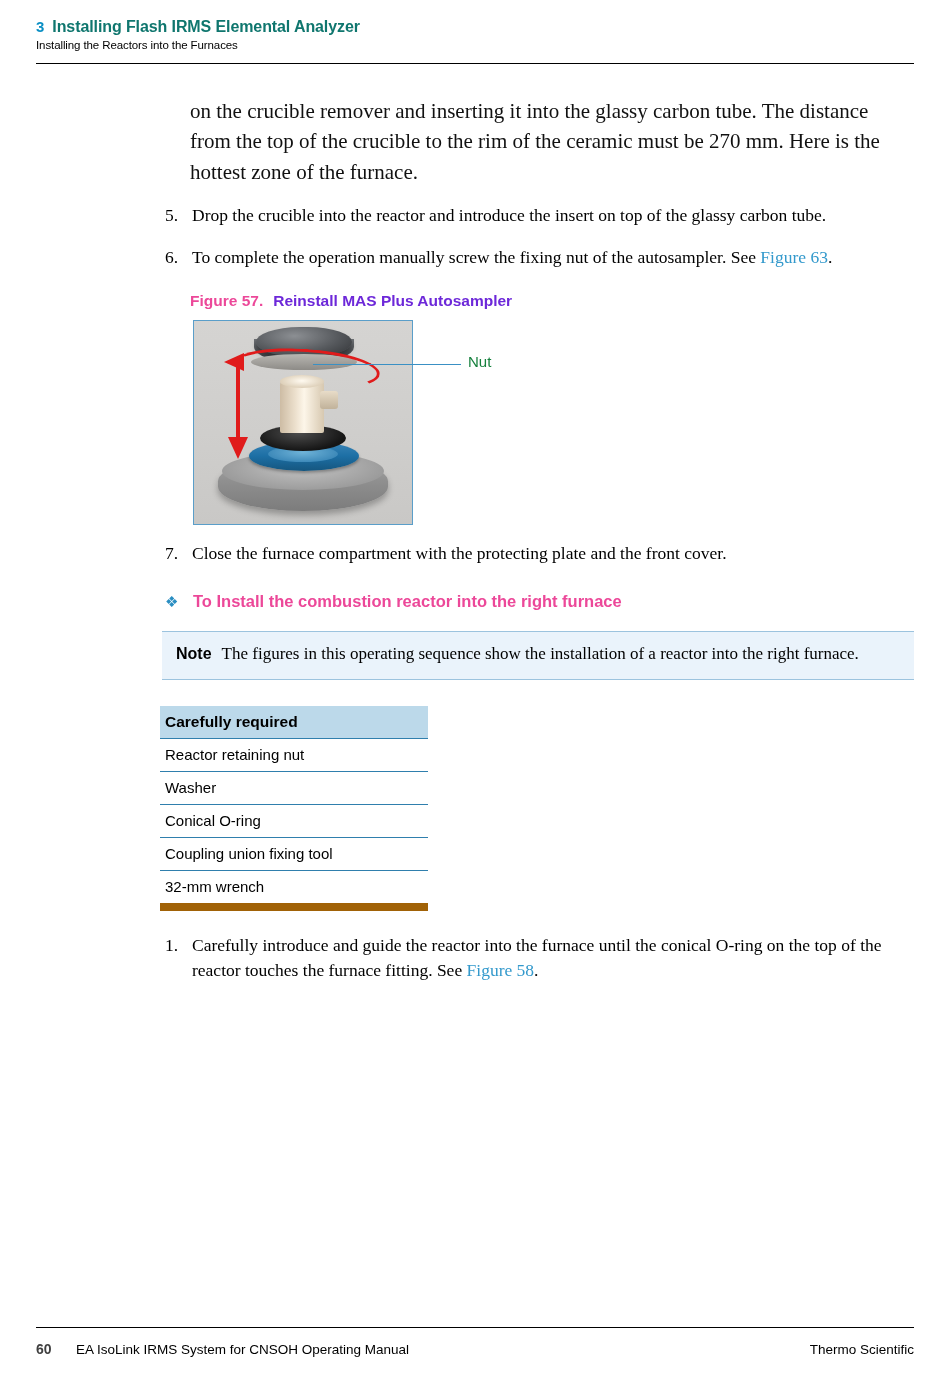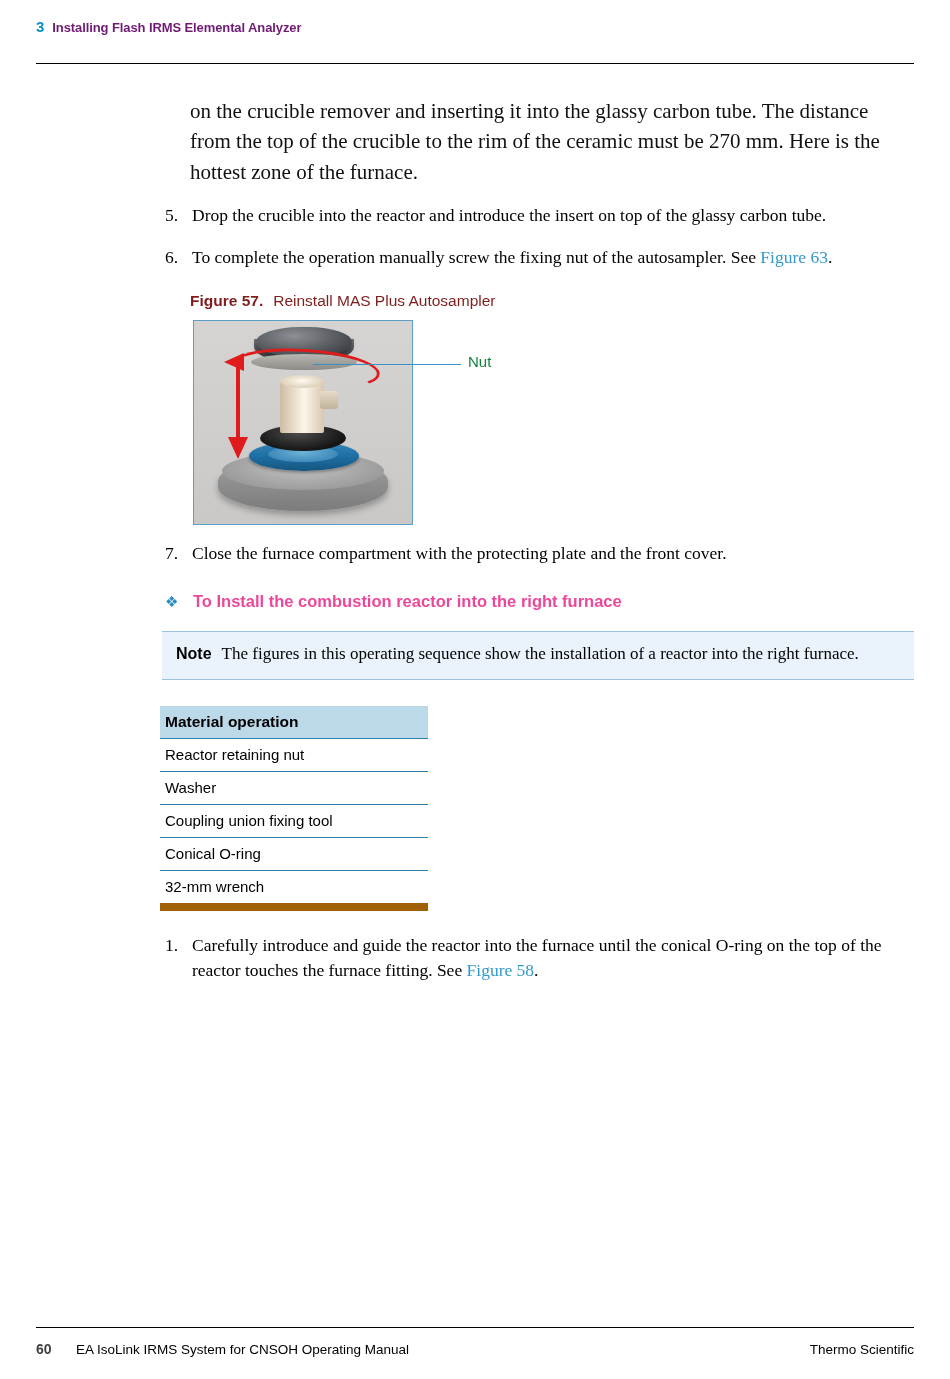--- a/index.html
+++ b/index.html
@@ -29,23 +29,23 @@
     gap: 8px;
   }
   .chapter-num {
     font-family: "Liberation Sans", sans-serif;
     font-size: 15px;
     font-weight: bold;
     color: #0a8fc4;
   }
   .chapter-title {
     font-family: "Liberation Sans", sans-serif;
-    font-size: 13px;
-    font-weight: bold;
-    color: #701a75;
+    font-size: 16px;
+    font-weight: bold;
+    color: #0f766e;
     letter-spacing: -0.1px;
   }
   .header-line2 {
     font-family: "Liberation Sans", sans-serif;
     font-size: 11.5px;
     color: #000;
     margin-top: 3px;
     letter-spacing: -0.1px;
   }
   .header-rule {
@@ -102,25 +102,25 @@
     margin-left: 190px;
     margin-top: 22px;
     font-family: "Liberation Sans", sans-serif;
     font-size: 15.5px;
     display: flex;
     align-items: baseline;
     gap: 10px;
   }
   .figure-caption .fig-label {
     font-weight: bold;
-    color: #7f1d1d;
+    color: #ec4899;
   }
   .figure-caption .fig-title {
-    font-weight: normal;
-    color: #7f1d1d;
+    font-weight: bold;
+    color: #6d28d9;
   }
 
   .figure-wrap {
     position: relative;
     margin-left: 193px;
     margin-top: 10px;
     width: 700px;
     height: 205px;
   }
   .fig-image {
@@ -392,20 +392,21 @@
   }
 </style>
 </head>
 <body>
 
 <div class="header">
   <div class="header-line1">
     <span class="chapter-num">3</span>
     <span class="chapter-title">Installing Flash IRMS Elemental Analyzer</span>
   </div>
+  <div class="header-line2">Installing the Reactors into the Furnaces</div>
 </div>
 <div class="header-rule"></div>
 
 <div class="content">
 
   <div class="para intro-para">on the crucible remover and inserting it into the glassy carbon tube. The distance from the top of the crucible to the rim of the ceramic must be 270 mm. Here is the hottest zone of the furnace.</div>
 
   <div class="num-item">
     <div class="num">5.</div>
     <div class="txt">Drop the crucible into the reactor and introduce the insert on top of the glassy carbon tube.</div>
@@ -451,25 +452,25 @@
   <div class="proc-head">
     <span class="proc-bullet">❖</span>
     <span class="proc-title">To Install the combustion reactor into the right furnace</span>
   </div>
 
   <div class="note-box">
     <span class="note-word">Note</span><span>The figures in this operating sequence show the installation of a reactor into the right furnace.</span>
   </div>
 
   <div class="mat-table">
-    <div class="mat-head">Material operation</div>
+    <div class="mat-head">Carefully required</div>
     <div class="mat-row">Reactor retaining nut</div>
     <div class="mat-row">Washer</div>
+    <div class="mat-row">Conical O-ring</div>
     <div class="mat-row">Coupling union fixing tool</div>
-    <div class="mat-row">Conical O-ring</div>
     <div class="mat-row last">32-mm wrench</div>
   </div>
 
   <div class="num-item" style="margin-top:22px;">
     <div class="num">1.</div>
     <div class="txt"><span>Carefully introduce and guide the reactor into the furnace until the conical O-ring on the top of the reactor touches the furnace fitting. See </span><span class="xref">Figure 58</span><span>.</span></div>
   </div>
 
 </div>
 

